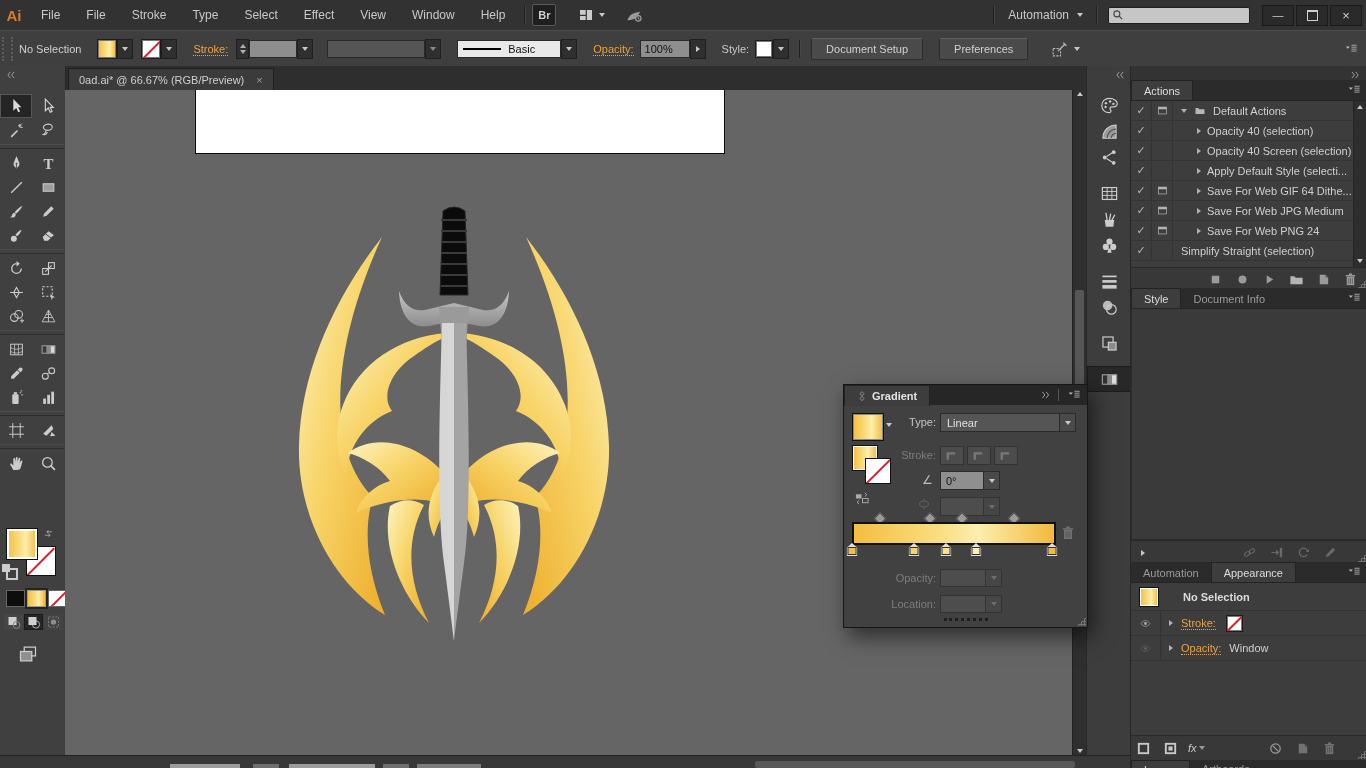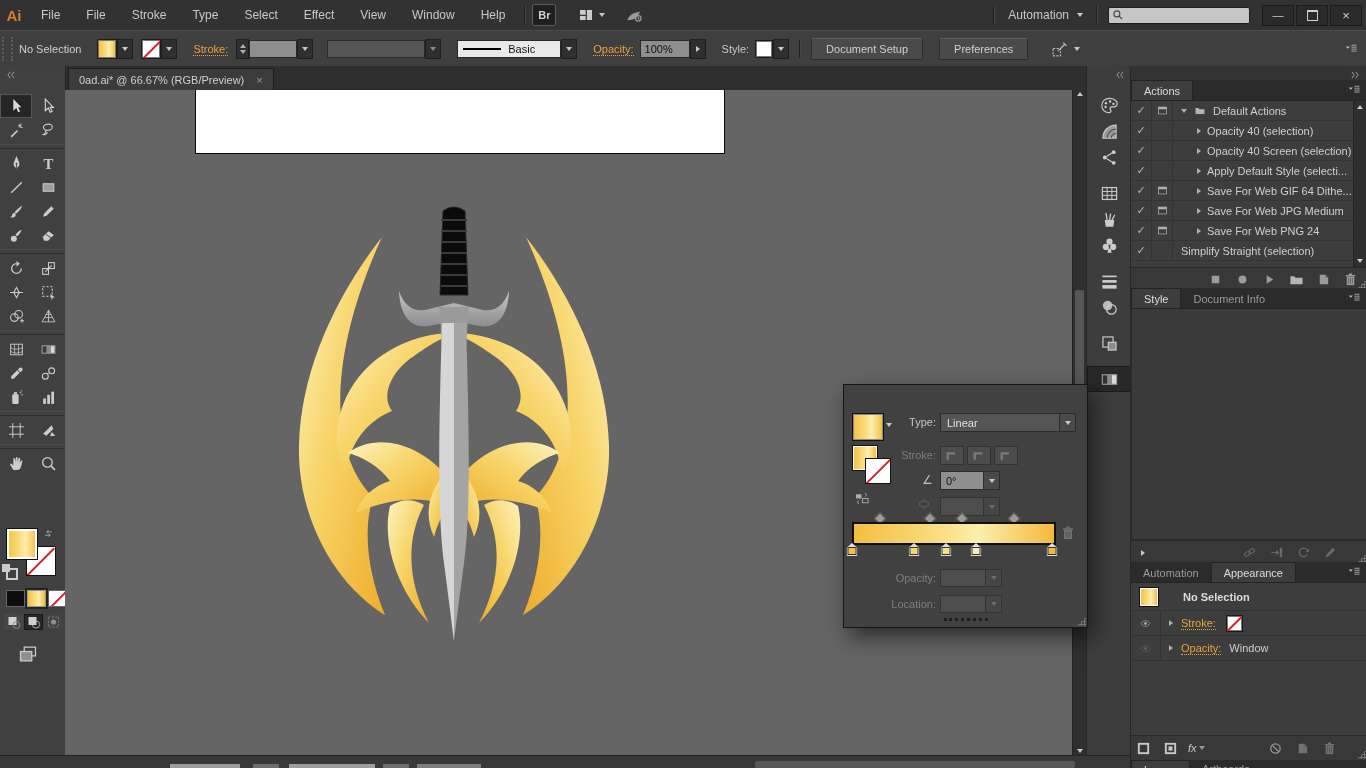--- a/index.html
+++ b/index.html
@@ -1124,20 +1124,42 @@
 
         <div class="ptab" style="height:18px">
           <span>Artboards</span>
         </div>
 
     </div>
   </div>
 </div>
 
 <div id="gradpanel" class="abs">
+  <div id="gradtitle" class="abs flex">
+    <div class="ptab active" style="height:20px">
+      <span class="ic" style="width:10px;height:14px;margin-right:5px">
+          <svg viewBox="0 0 16 16">
+            <path d="M8 1l3.2 3.5L8 8 4.8 4.5Z M8 8.5l3.2 3.5L8 15.5 4.8 12Z" fill="none" stroke="#b9b9b9"></path>
+          </svg>
+        </span>
+      <b style="color:#e3e3e3">Gradient</b>
+    </div>
+    <div class="ic" style="width:13px;height:10px;margin-left:auto">
+        <svg viewBox="0 0 16 16">
+          <path d="M3 3l4 5-4 5M9 3l4 5-4 5" fill="none" stroke="#ababab" stroke-width="1.4"></path>
+        </svg>
+      </div>
+    <span style="width:1px;height:12px;background:#555;margin:0 6px"></span>
+    <div class="ic" style="width:18px;height:12px;margin-right:4px">
+        <svg viewBox="0 0 16 16">
+          <path d="M1 4.5l2.8 3.2L6.6 4.5Z" fill="#b9b9b9"></path>
+          <path d="M8.5 3h7M8.5 5.6h7M8.5 8.2h7M8.5 10.8h7" stroke="#b9b9b9" stroke-width="1.1"></path>
+        </svg>
+      </div>
+  </div>
 
   <div class="abs gold-grad" style="left: 8px; top: 28px; width: 30px; height: 26px; border: 1px solid rgb(17, 17, 17); box-shadow: rgb(136, 136, 136) 0px 0px 0px 1px inset; background: linear-gradient(90deg, rgb(243, 190, 65) 0%, rgb(248, 213, 111) 31%, rgb(250, 225, 138) 47%, rgb(252, 239, 175) 62%, rgb(242, 185, 58) 100%);"></div>
   <span class="tri-d abs" style="left:42px;top:38px"></span>
 
   <span class="abs gp-label" style="left:60px;top:31px;width:32px;text-align:right">Type:</span>
   <div class="abs gp-drop" style="left:96px;top:28px;width:134px">
     <span style="padding-left:6px">Linear</span>
     <span class="dd">
         <span class="tri-d"></span>
       </span>

